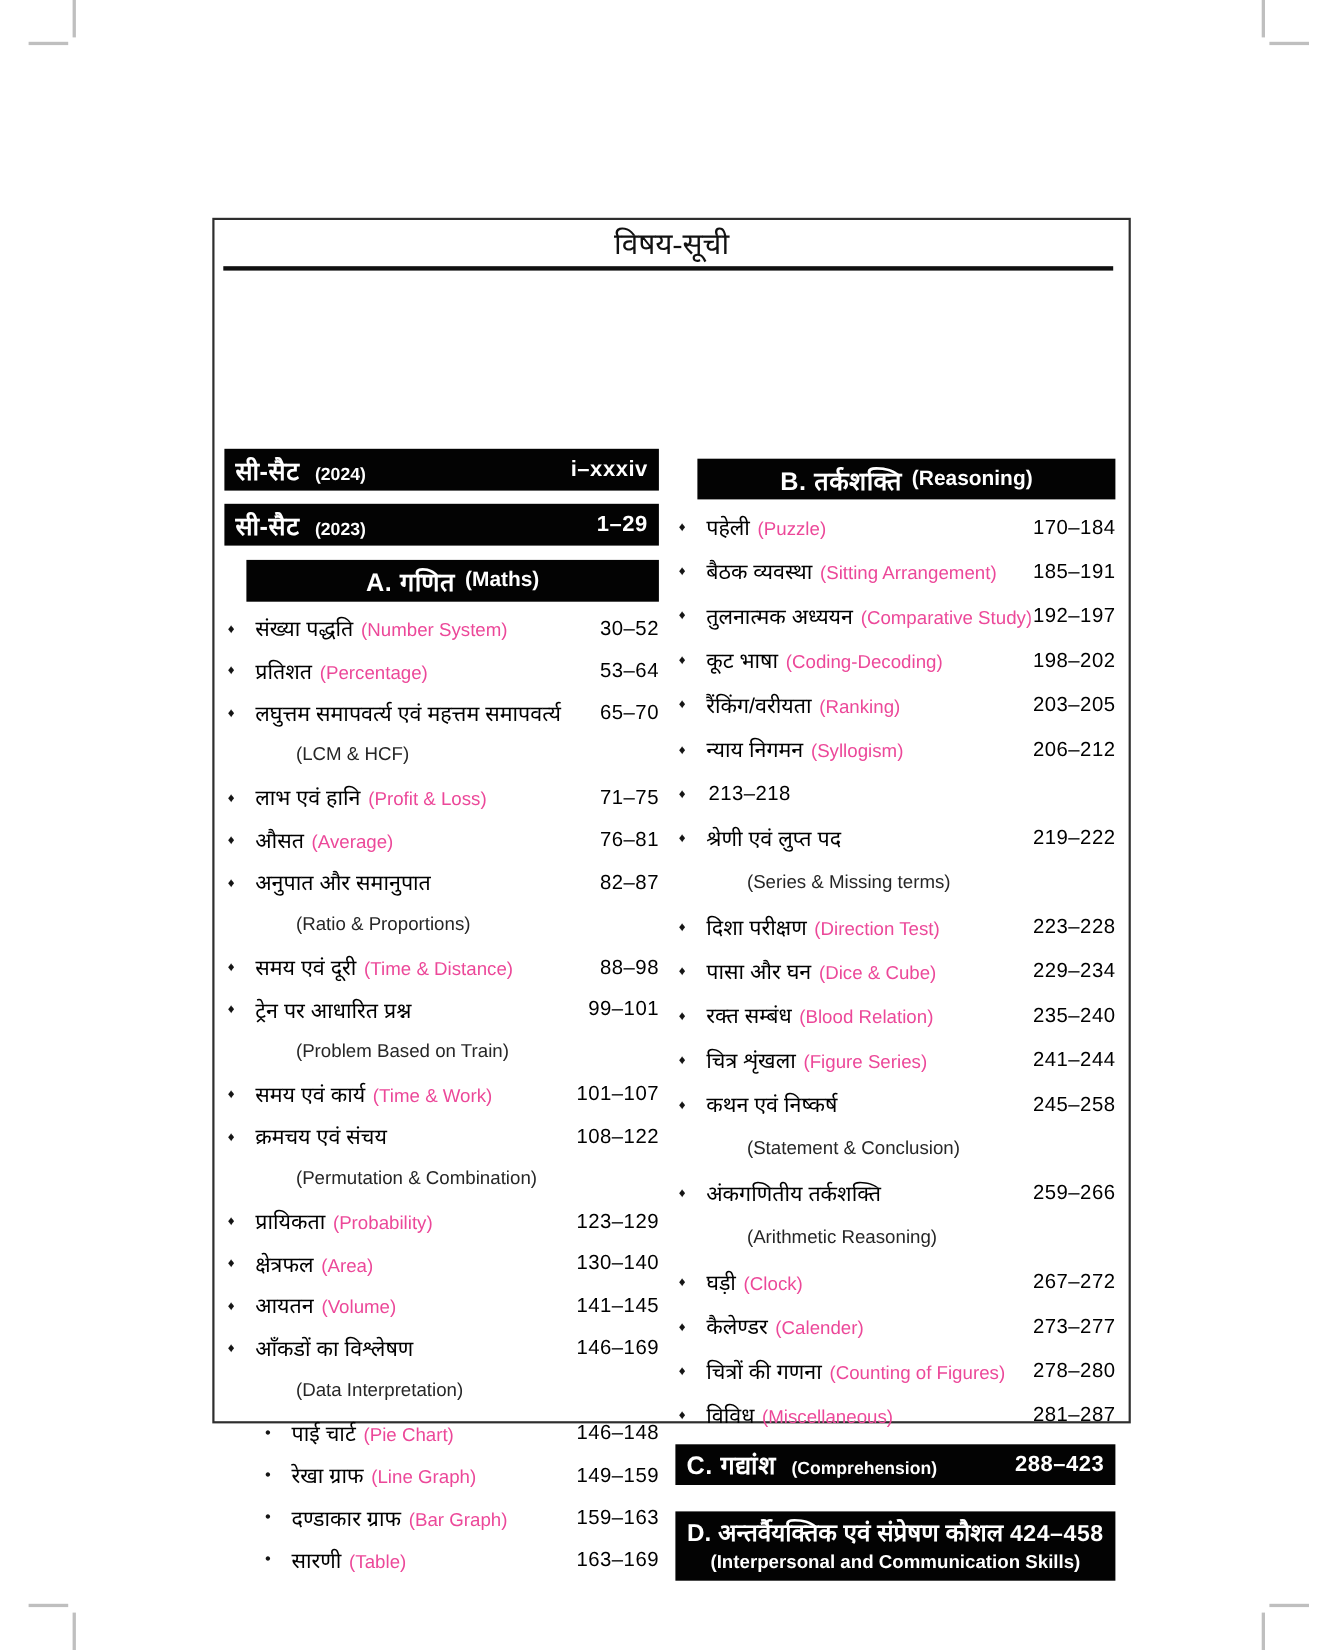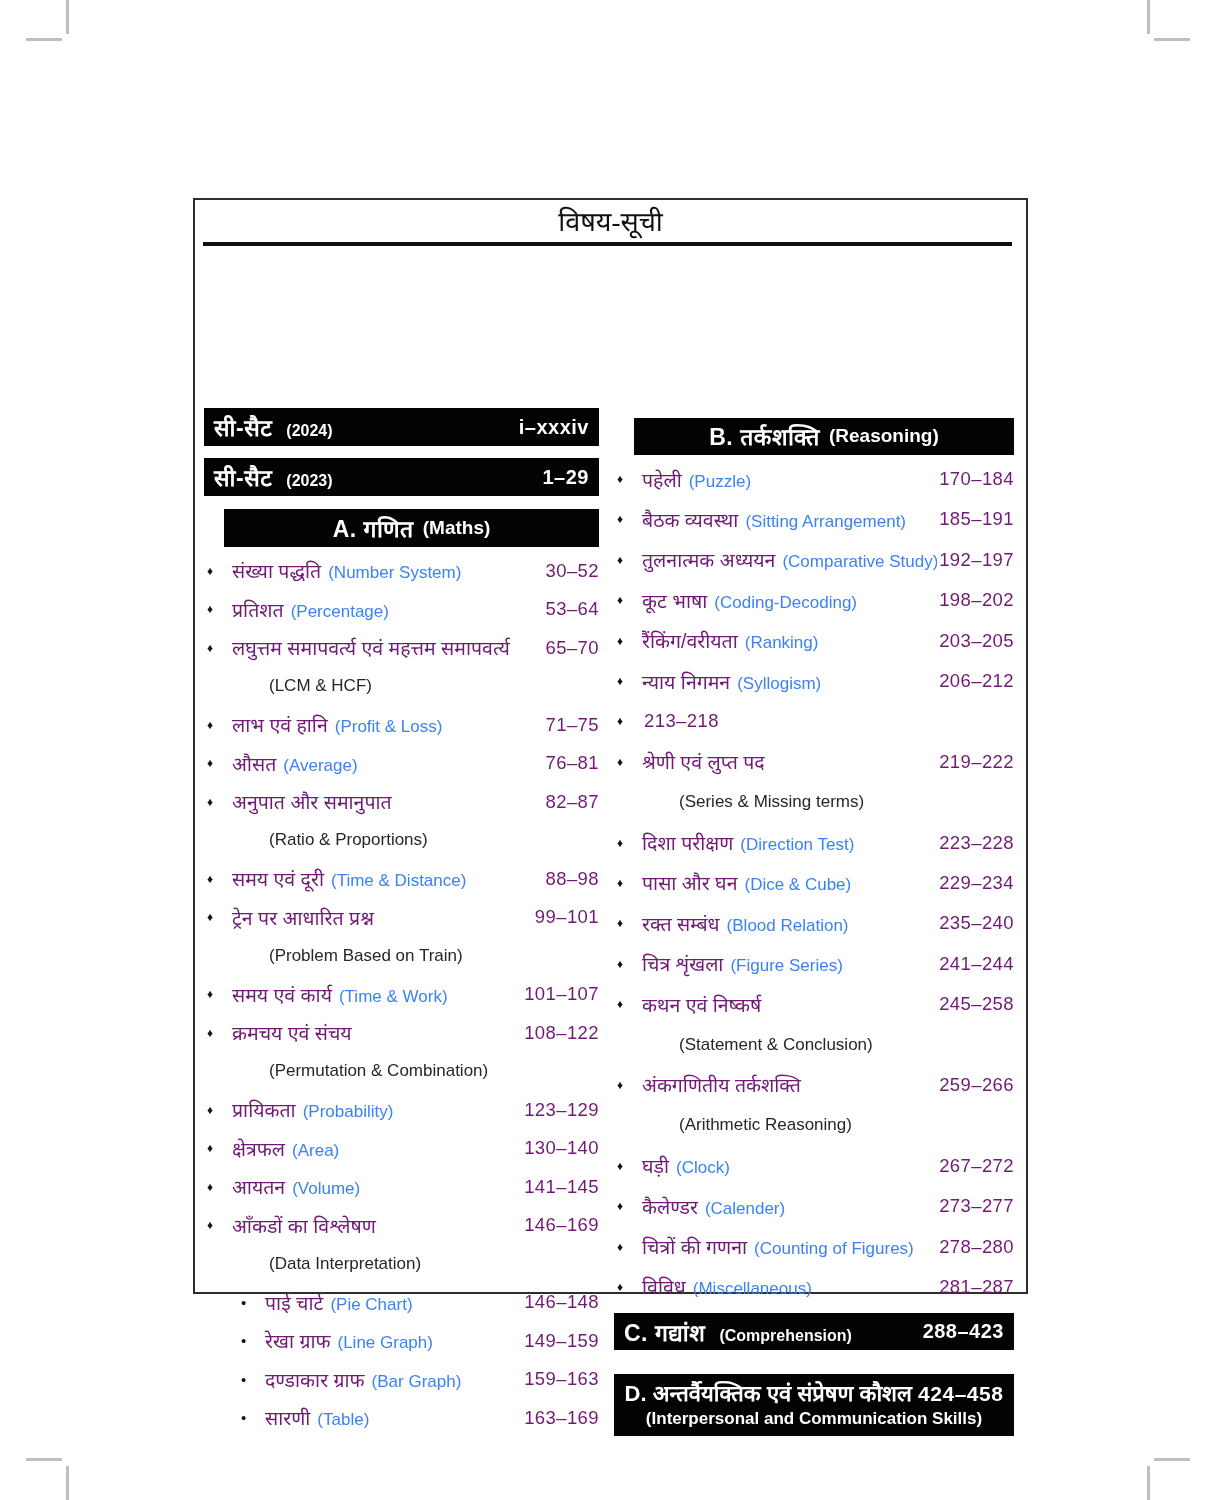--- a/index.html
+++ b/index.html
@@ -92,23 +92,23 @@
   }
   .bullet {
     width: 28px; flex: 0 0 28px;
     font-size: 12px; color: #151515;
     padding-left: 3px; box-sizing: border-box;
   }
   .row.sub .bullet { flex: 0 0 28px; width: 28px; padding-left: 37px; font-size: 15px; }
   .row.sub { padding-left: 0; }
   .row.sub .label { padding-left: 24px; }
   .label { flex: 1; min-width: 0; overflow: hidden; display: flex; align-items: baseline; }
-  .hi { font-size: 19.5px; color: #701a75; }
-  .en { font-size: 17px; color: #3b82f6; margin-left: 7px; }
-  .pages { font-size: 18.5px; color: #701a75; letter-spacing: .4px; margin-left: 2px; }
+  .hi { font-size: 19.5px; color: #000000; }
+  .en { font-size: 17px; color: #ec4899; margin-left: 7px; }
+  .pages { font-size: 18.5px; color: #000000; letter-spacing: .4px; margin-left: 2px; }
   .row.cont { }
   .row.cont .cont-text { font-size: 17px; color: #262626; padding-left: 30px; }
 </style>
 </head>
 <body>
 
 <div class="page">
 
   <div class="crop v tl-v"></div>
   <div class="crop h tl-h"></div>

